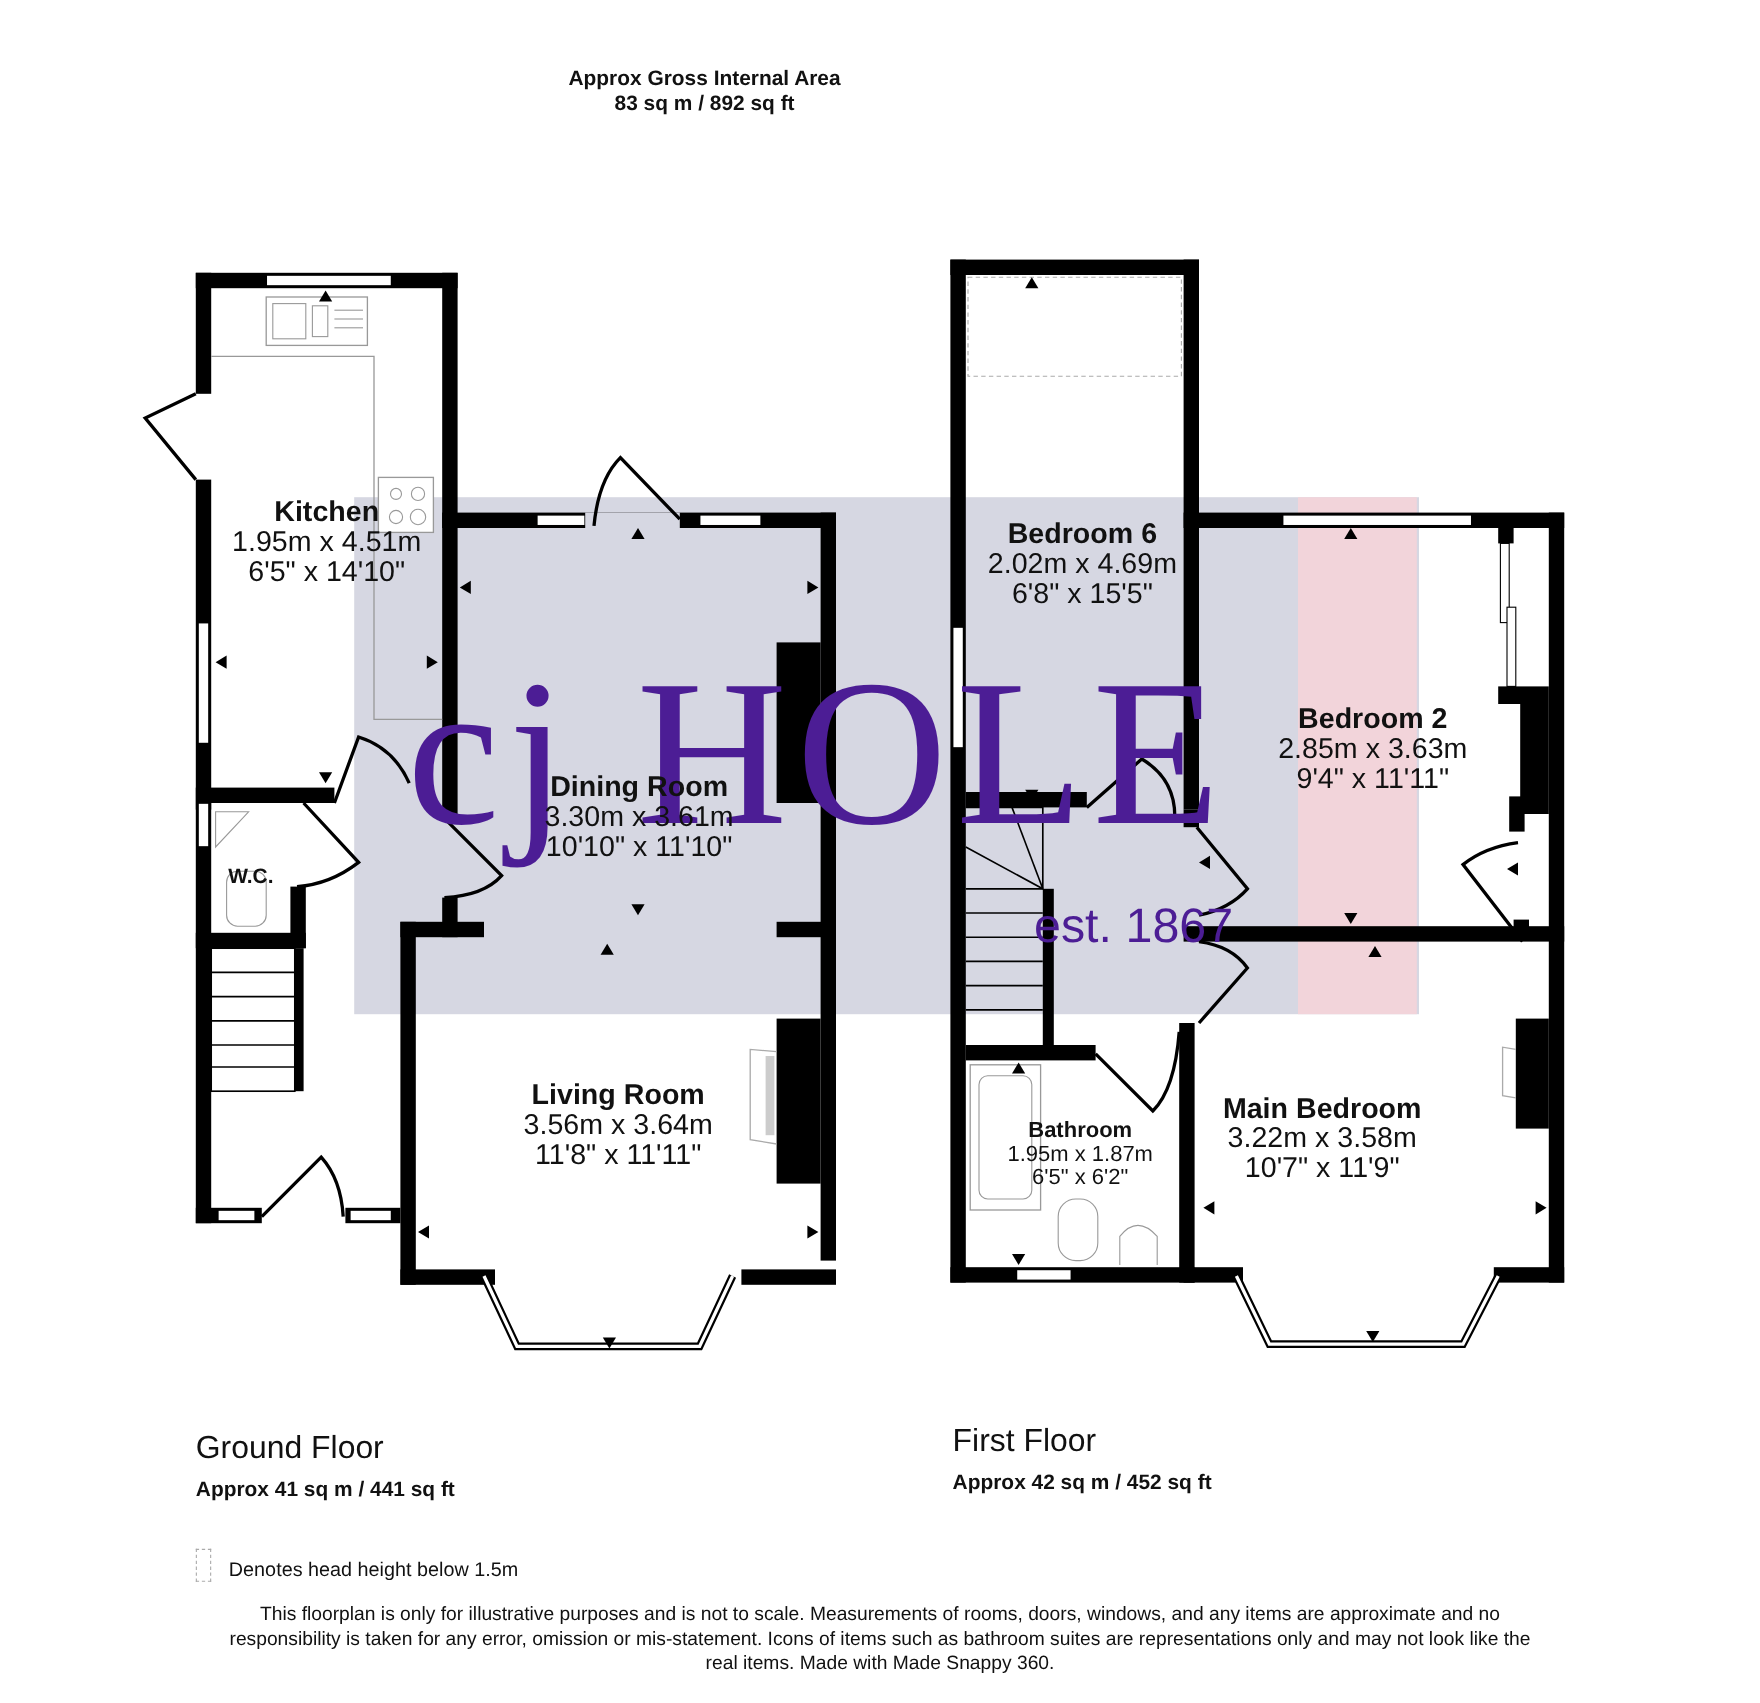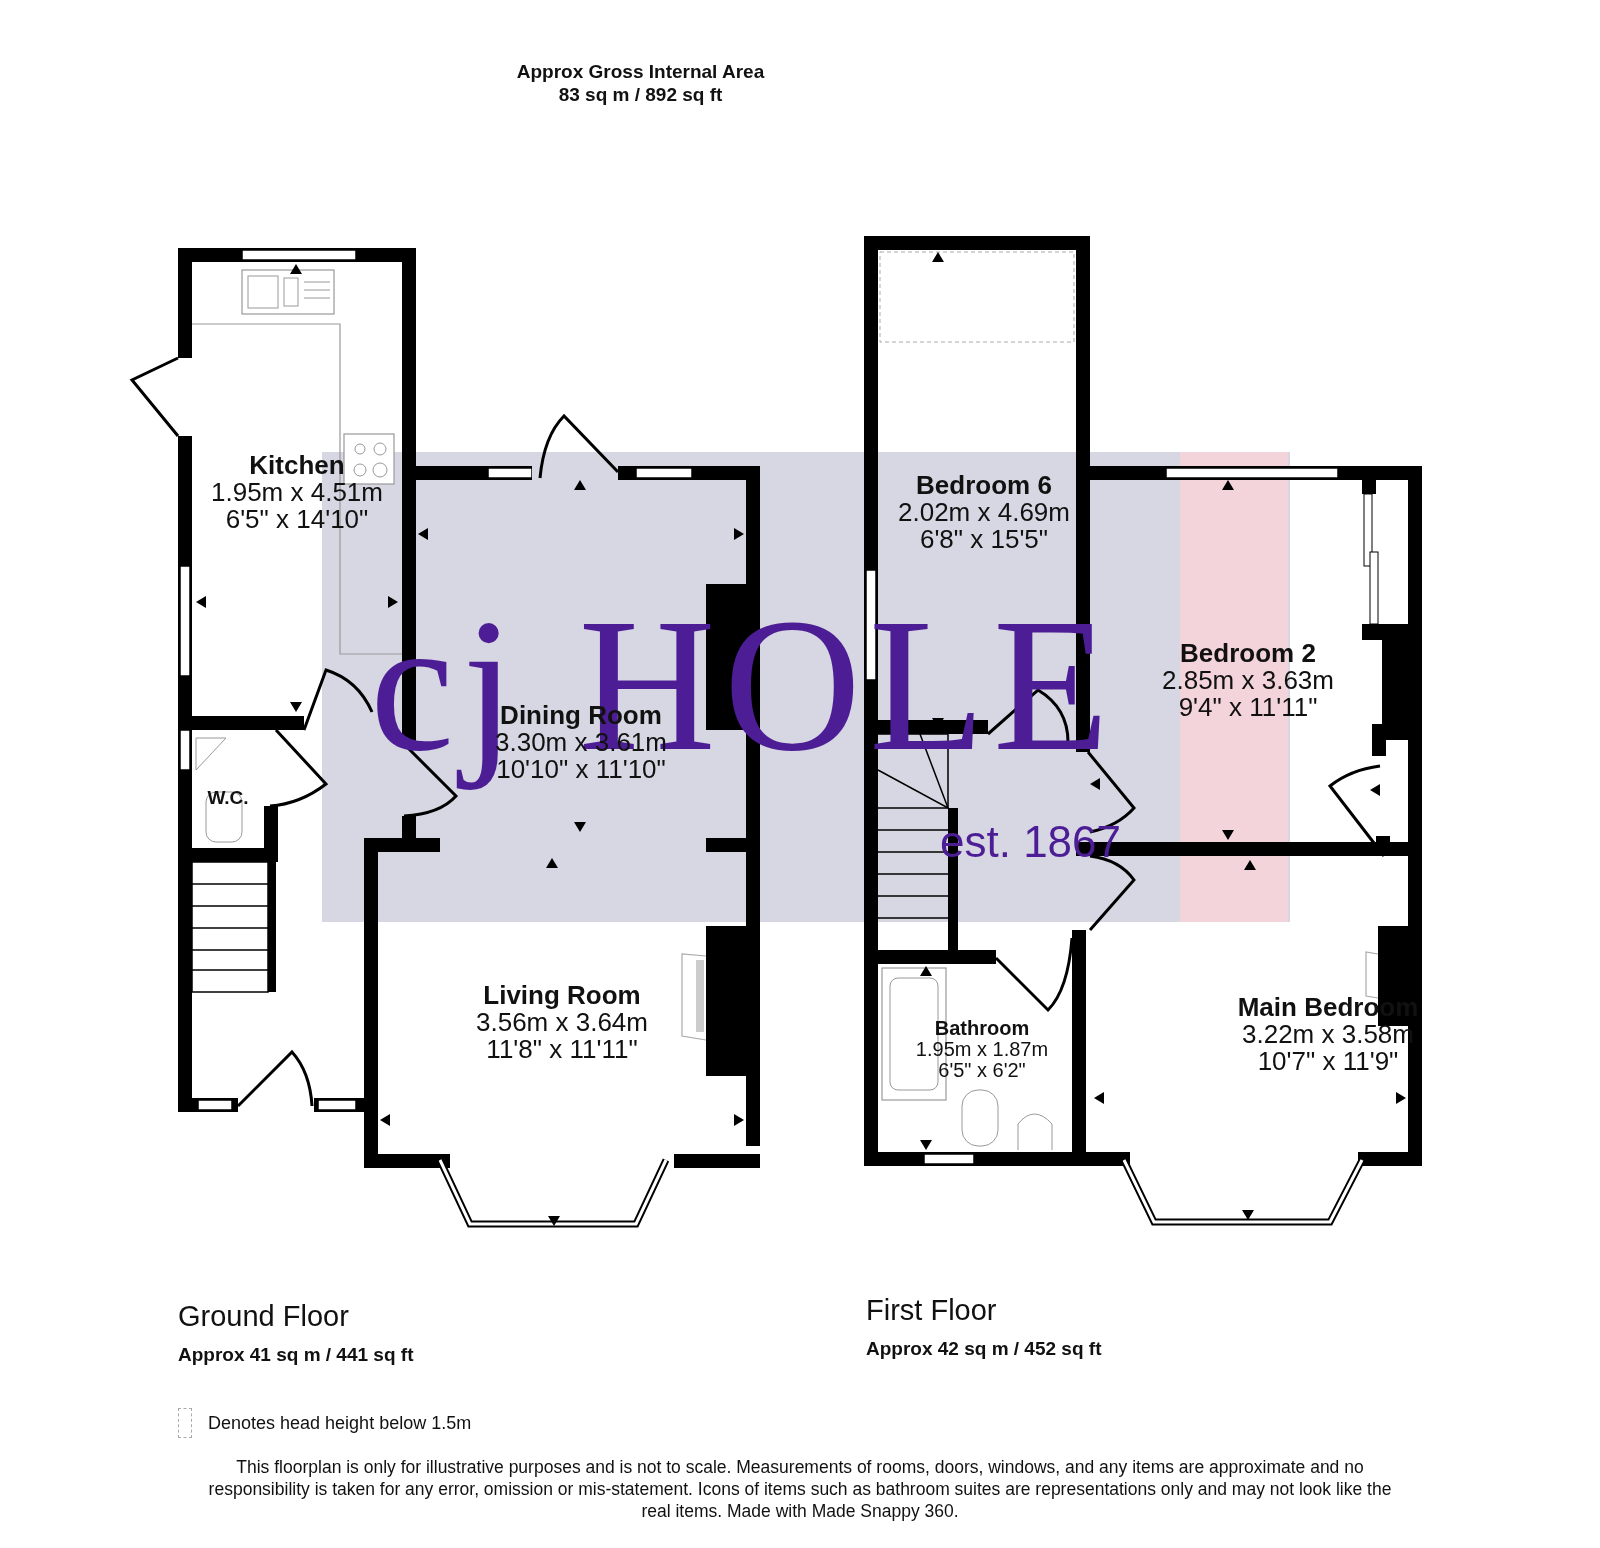--- a/index.html
+++ b/index.html
@@ -7,21 +7,21 @@
   .header { position: absolute; left: 0; top: 60px; width: 1281px; text-align: center; font-weight: bold; font-size: 19px; line-height: 23px; }
   svg.plan { position: absolute; left: 0; top: 0; }
   .room-label { position: absolute; text-align: center; transform: translateX(-50%); white-space: nowrap; line-height: 1; }
   .room-label .nm { font-weight: bold; font-size: 26px; display: block; }
   .room-label .dm { font-size: 26px; display: block; margin-top: 1px; }
   .room-label.small .nm { font-size: 20px; }
   .room-label.small .dm { font-size: 20px; }
   .room-label.wc .nm { font-size: 19px; }
   .floor-title { position: absolute; font-size: 29px; }
   .floor-area { position: absolute; font-size: 19px; font-weight: bold; }
-  .legend { position: absolute; left: 178px; top: 1408px; font-size: 18px; display: flex; align-items: center; }
+  .legend { position: absolute; left: 178px; top: 1408px; font-size: 18px; display: flex; align-items: flex-end; }
   .legend .swatch { width: 12px; height: 28px; border: 1px dashed #aaa; margin-right: 16px; }
   .disclaimer { position: absolute; left: 200px; top: 1456px; width: 1200px; text-align: center; font-size: 17.5px; line-height: 22px; }
   .wm { position: absolute; color: #4c1d95; font-family: "Liberation Serif", serif; pointer-events: none; }
 </style>
 </head>
 <body>
 
 <div class="header">
   <div>Approx Gross Internal Area</div>
   <div>83 sq m / 892 sq ft</div>
@@ -228,21 +228,21 @@
 <div class="room-label" style="left:1248px; top:640px;">
   <span class="nm">Bedroom 2</span>
   <span class="dm">2.85m x 3.63m</span>
   <span class="dm">9'4" x 11'11"</span>
 </div>
 <div class="room-label small" style="left:982px; top:1018px;">
   <span class="nm">Bathroom</span>
   <span class="dm">1.95m x 1.87m</span>
   <span class="dm">6'5" x 6'2"</span>
 </div>
-<div class="room-label" style="left:1328px; top:994px;">
+<div class="room-label" style="left:1202px; top:994px;">
   <span class="nm">Main Bedroom</span>
   <span class="dm">3.22m x 3.58m</span>
   <span class="dm">10'7" x 11'9"</span>
 </div>
 
 <div class="floor-title" style="left:178px; top:1300px;">Ground Floor</div>
 <div class="floor-area" style="left:178px; top:1344px;">Approx 41 sq m / 441 sq ft</div>
 <div class="floor-title" style="left:866px; top:1294px;text-align:center;">First Floor</div>
 <div class="floor-area" style="left:866px; top:1338px;">Approx 42 sq m / 452 sq ft</div>
 

